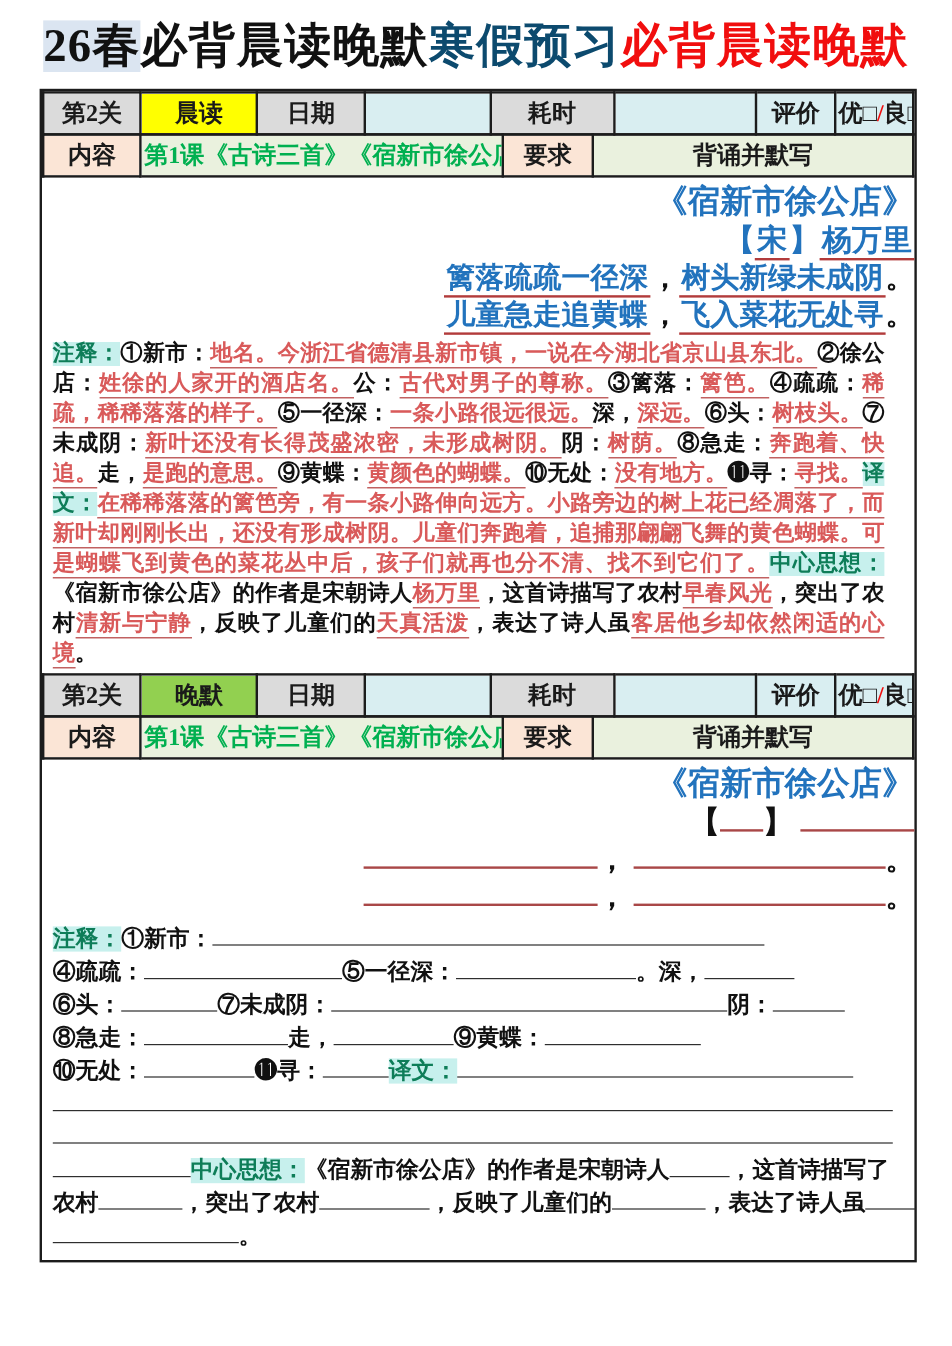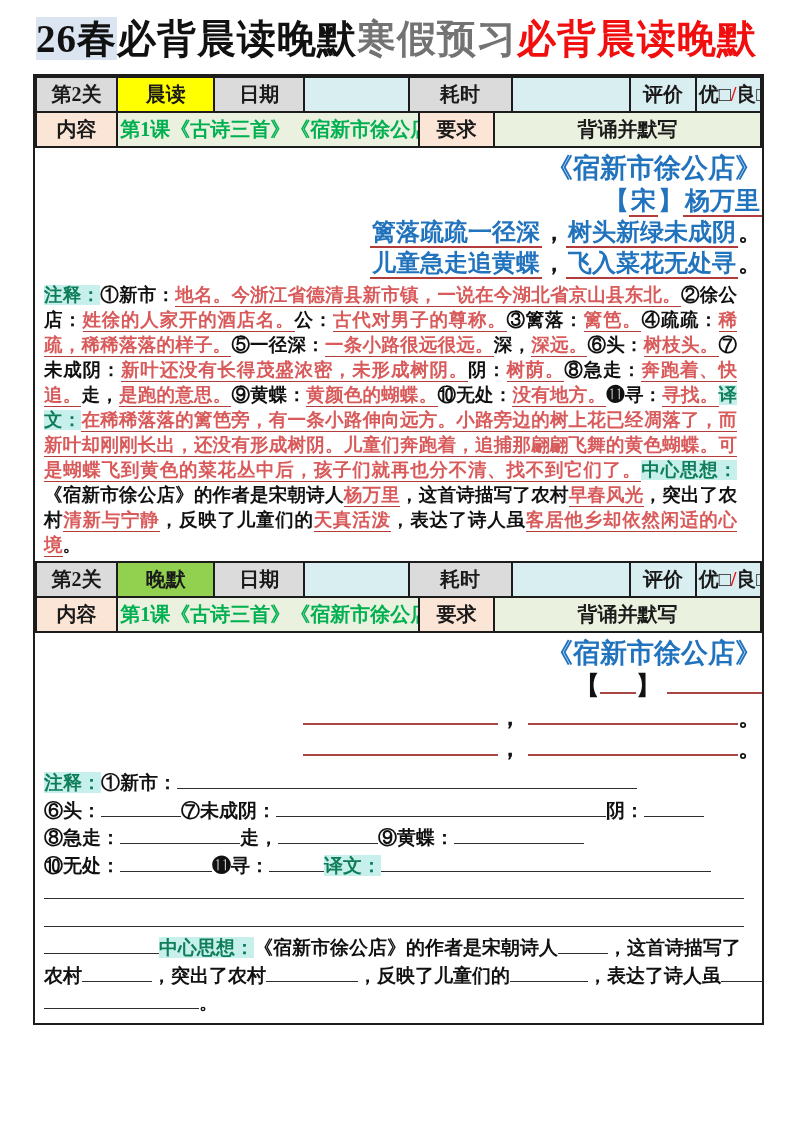--- a/index.html
+++ b/index.html
@@ -4,21 +4,21 @@
 <style>
   html,body{margin:0;padding:0;background:#ffffff;}
   body{width:793px;height:1122px;position:relative;overflow:hidden;
        font-family:"Liberation Serif","DejaVu Serif",serif;color:#1a1a1a;}
 
   
   .page-title{margin:14px 0 10px 0;text-align:center;font-size:39px;font-weight:bold;
               letter-spacing:1px;line-height:50px;white-space:nowrap;}
   .t-hl{background:#dbe5f1;margin-top:46px;}
   .t-black{color:#111111;}
-  .t-blue{color:#737373;}
+  .t-blue{color:#0c4a6e;}
   .t-red{color:#f10e0e;}
 
   
   .doc{margin-left:33px;width:731px;border:2px solid #1c1c1c;box-sizing:border-box;background:#ffffff;}
 
   
   table.hdr{width:100%;border-collapse:collapse;table-layout:fixed;}
   table.hdr td{border:2px solid #1c1c1c;height:33px;text-align:center;vertical-align:middle;
                font-size:20px;font-weight:bold;padding:0 2px;overflow:hidden;white-space:nowrap;}
   td.lbl{background:#dbdbdb;margin-top:31px;}
@@ -156,20 +156,21 @@
 
   <div class="poem-wrap poem-blank">
     <div class="poem-title">《宿新市徐公店》</div>
     <div class="poem-author"><span>【</span><span class="blank" style="width:36px"></span><span>】</span>&nbsp;<span class="blank" style="width:95px"></span></div>
     <div class="bl-line"><span class="blank" style="width:195px"></span><span>，</span> <span class="blank" style="width:210px"></span><span>。</span></div>
     <div class="bl-line"><span class="blank" style="width:195px"></span><span>，</span> <span class="blank" style="width:210px"></span><span>。</span></div>
   </div>
 
   <div class="note-blanks">
       <div class="note-line"><span class="seg-hl">注释：</span><span class="seg-b">①新市：</span><span class="blank" style="width: 460px;"></span></div>
+      <div class="note-line"><span class="seg-b">④疏疏：</span><span class="blank" style="width: 165px;"></span><span class="seg-b">⑤一径深：</span><span class="blank" style="width: 150px;"></span><span class="seg-b">。深，</span><span class="blank" style="width: 75px;"></span></div>
       <div class="note-line"><span class="seg-b">⑥头：</span><span class="blank" style="width: 80px;"></span><span class="seg-b">⑦未成阴：</span><span class="blank" style="width: 330px;"></span><span class="seg-b">阴：</span><span class="blank" style="width: 60px;"></span></div>
       <div class="note-line"><span class="seg-b">⑧急走：</span><span class="blank" style="width: 120px;"></span><span class="seg-b">走，</span><span class="blank" style="width: 100px;"></span><span class="seg-b">⑨黄蝶：</span><span class="blank" style="width: 130px;"></span></div>
       <div class="note-line"><span class="seg-b">⑩无处：</span><span class="blank" style="width: 92px;"></span><span class="seg-b">⓫寻：</span><span class="blank" style="width: 55px;"></span><span class="seg-hl">译文：</span><span class="blank" style="width: 330px;"></span></div>
       <div class="note-line"><span class="blank" style="width: 700px;"></span></div>
       <div class="note-line"><span class="blank" style="width: 700px;"></span></div>
       <div class="note-line"><span class="blank" style="width: 115px;"></span><span class="seg-hl">中心思想：</span><span class="seg-b">《宿新市徐公店》的作者是宋朝诗人</span><span class="blank" style="width: 50px;"></span><span class="seg-b">，这首诗描写了</span></div>
       <div class="note-line"><span class="seg-b">农村</span><span class="blank" style="width: 70px;"></span><span class="seg-b">，突出了农村</span><span class="blank" style="width: 92px;"></span><span class="seg-b">，反映了儿童们的</span><span class="blank" style="width: 78px;"></span><span class="seg-b">，表达了诗人虽</span><span class="blank" style="width: 42px;"></span></div>
       <div class="note-line"><span class="blank" style="width: 155px;"></span><span class="seg-b">。</span></div>
     </div>
 

